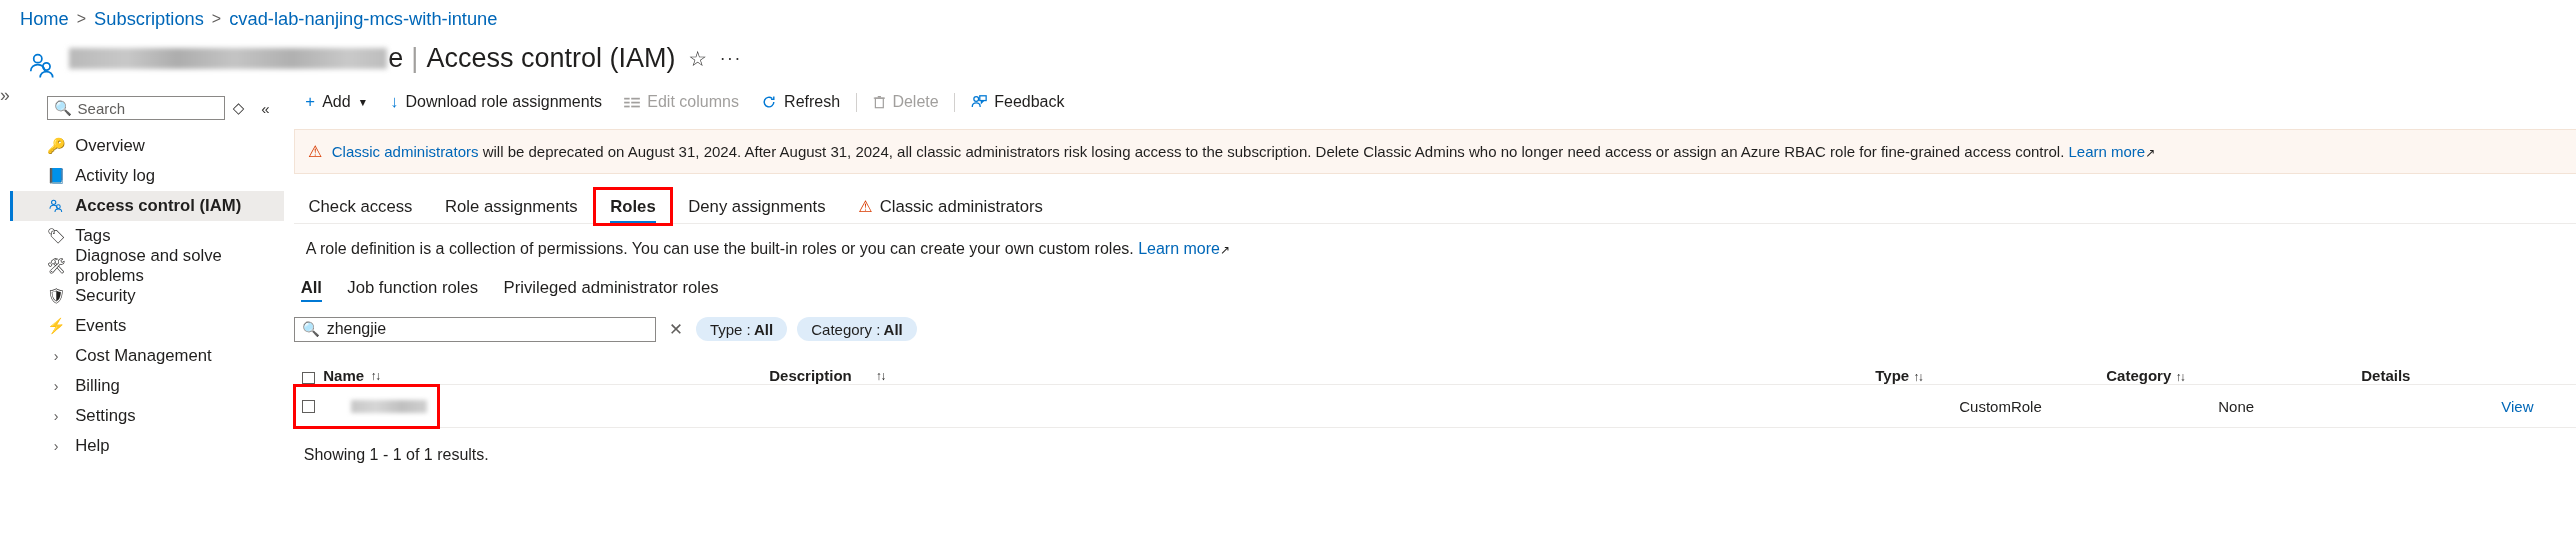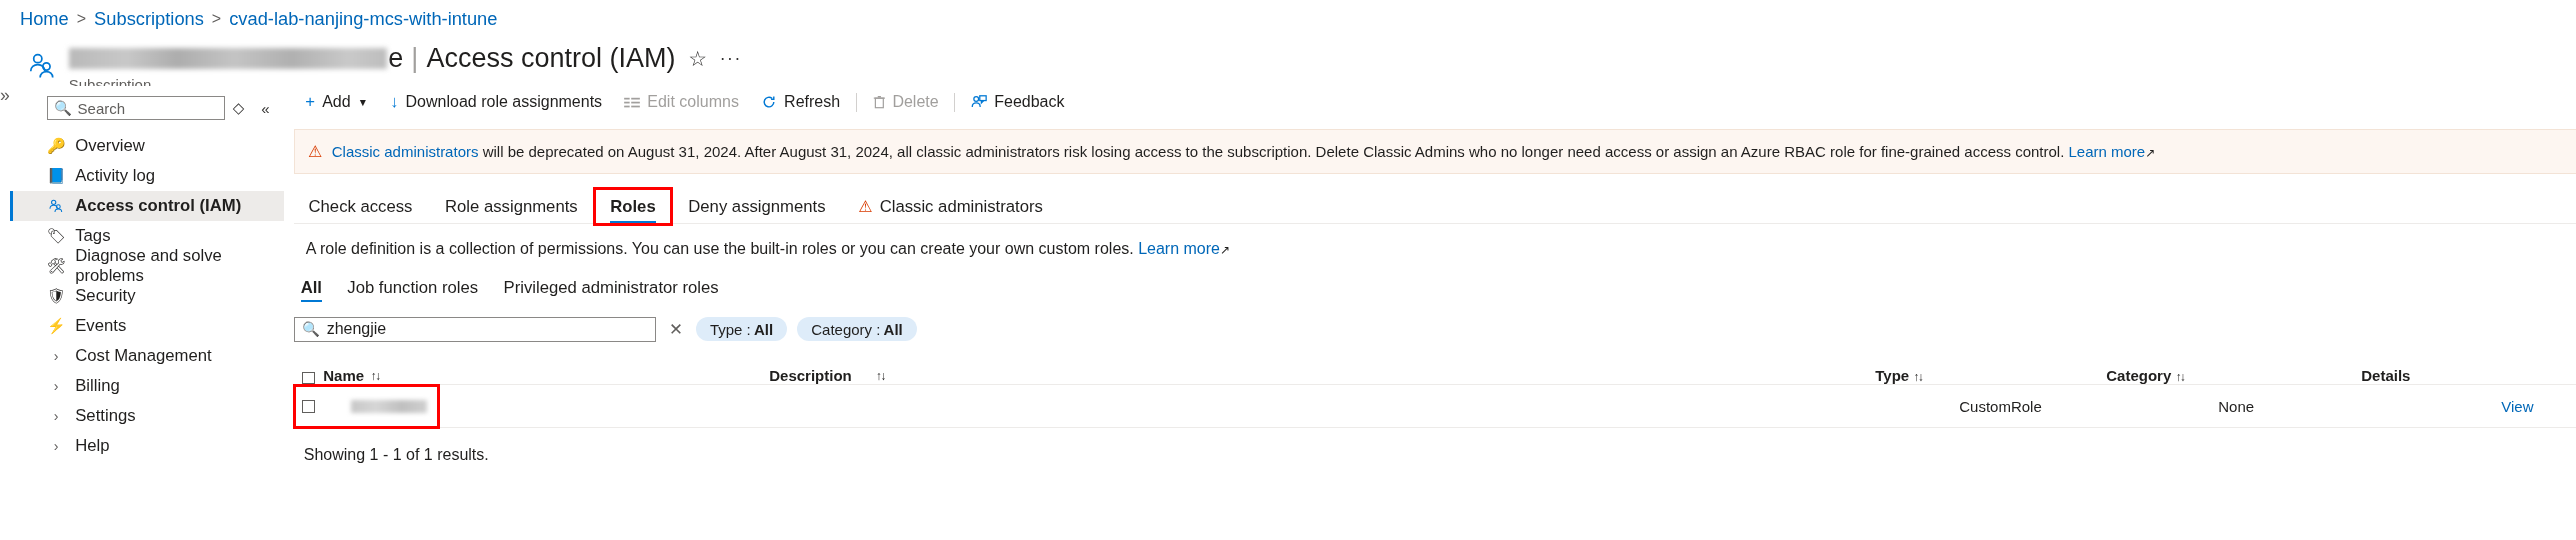--- a/index.html
+++ b/index.html
@@ -281,21 +281,20 @@
         <div class="title-row">
           <div class="title-main">
             <span class="redact-title"></span>
             <span>e</span>
             <span class="title-sep">|</span>
             <span>Access control (IAM)</span>
           </div>
           <span class="star">☆</span>
           <span class="ellipsis">···</span>
         </div>
-        <div class="subtitle">Subscription</div>
       </div>
     </div>
 
     <div class="body">
 
       <div class="sidebar">
         <div class="search-row">
           <div class="search-box">
             <span class="mag">🔍</span>
             <span>Search</span>

